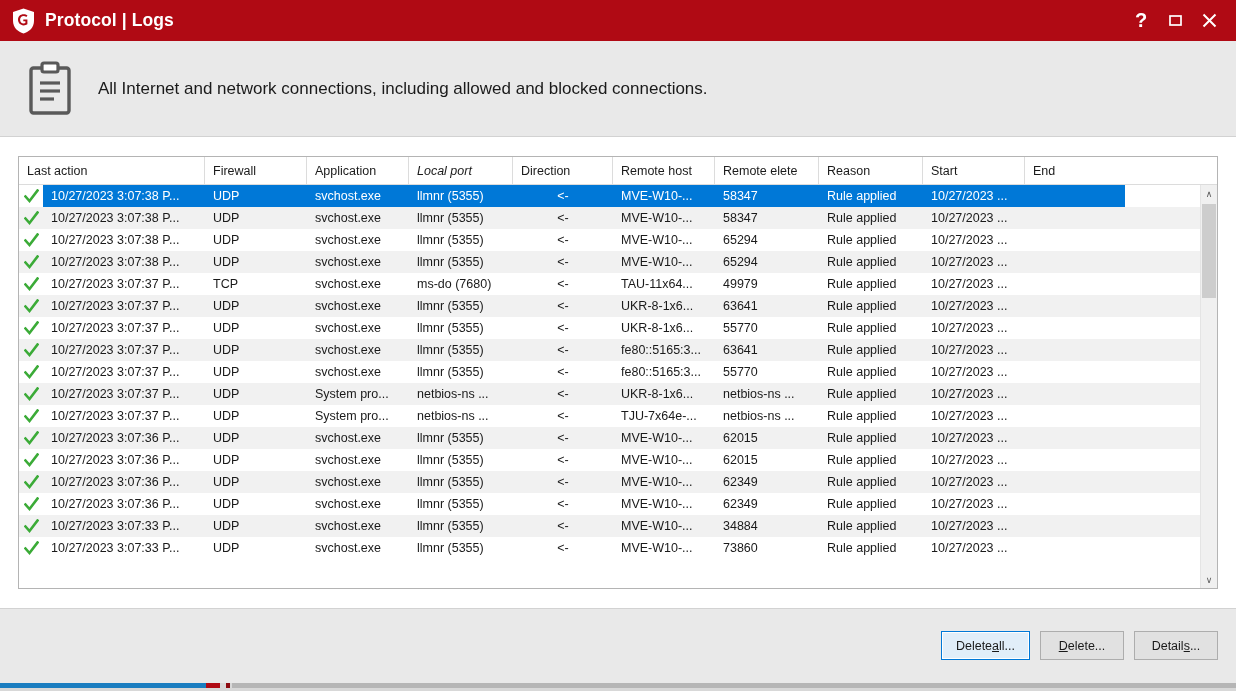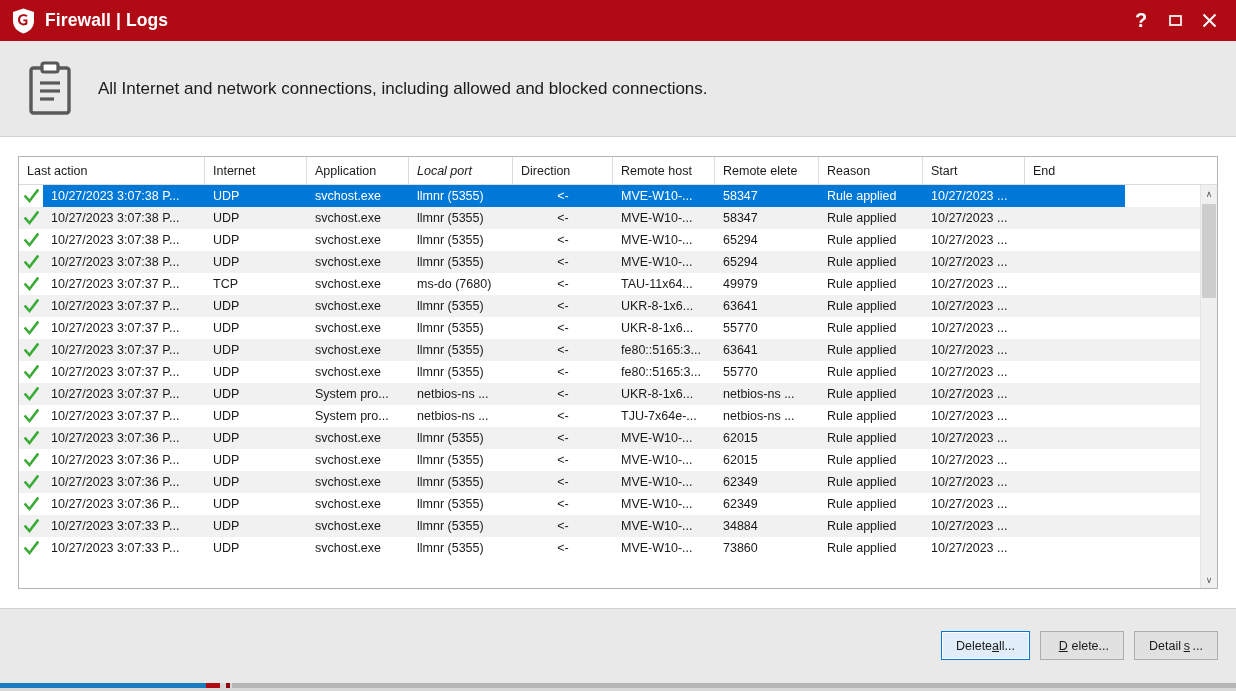--- a/index.html
+++ b/index.html
@@ -246,21 +246,21 @@
     height: 29px;
     min-width: 84px;
     padding: 0 14px;
     background: #e1e1e1;
     border: 1px solid #adadad;
     font-family: "Liberation Sans", sans-serif;
     font-size: 12.5px;
     color: #1a1a1a;
     display: flex;
     align-items: center;
-    justify-content: space-between;
+    justify-content: center;
     box-sizing: border-box;
     cursor: default;
   }
   .fbtn.focused {
     background: #e1eef9;
     border: 1px solid #0078d7;
     box-shadow: inset 0 0 0 1px #ffffff;
   }
   .fbtn u { text-decoration: underline; }
 
@@ -305,21 +305,21 @@
 <body>
 
 <div id="window">
 
   <div id="titlebar">
     <div id="title-left">
       <svg id="shield-icon" viewBox="0 0 23 26">
         <path d="M11.5 0.5 L22 4 L22 13 C22 19.5 17 24 11.5 25.5 C6 24 1 19.5 1 13 L1 4 Z" fill="#ffffff"></path>
         <path d="M11.6 6.2 C8.2 6.2 6.0 8.4 6.0 11.6 C6.0 14.9 8.3 17.4 11.7 17.4 C13.2 17.4 14.4 17.0 15.4 16.3 L15.4 11.4 L11.3 11.4 L11.3 13.2 L13.4 13.2 L13.4 15.1 C12.9 15.4 12.4 15.5 11.7 15.5 C9.5 15.5 8.1 13.9 8.1 11.7 C8.1 9.5 9.5 8.0 11.6 8.0 C12.7 8.0 13.6 8.4 14.3 9.0 L15.5 7.6 C14.5 6.7 13.2 6.2 11.6 6.2 Z" fill="#b00a14"></path>
       </svg>
-      <span id="title-text">Firewall | Logs</span>
+      <span id="title-text">Protocol | Logs</span>
     </div>
     <div id="title-buttons">
       <div class="win-btn" id="btn-help">
         <span>?</span>
       </div>
       <div class="win-btn">
         <svg width="15" height="15" viewBox="0 0 15 15">
           <rect x="2" y="3" width="11" height="9" fill="none" stroke="#ffffff" stroke-width="1.7"></rect>
         </svg>
       </div>
@@ -340,21 +340,21 @@
       <line x1="12" y1="38" x2="26" y2="38" stroke="#595959" stroke-width="3.2"></line>
     </svg>
     <span id="infobar-text">All Internet and network connections, including allowed and blocked connections.</span>
   </div>
 
   <div id="body-area">
     <div id="listview">
 
       <div id="list-head">
           <div class="hcell" style="width: 186px; flex: 0 0 186px;">Last action</div>
-          <div class="hcell" style="width: 102px; flex: 0 0 102px;">Internet</div>
+          <div class="hcell" style="width: 102px; flex: 0 0 102px;">Firewall</div>
           <div class="hcell" style="width: 102px; flex: 0 0 102px;">Application</div>
           <div class="hcell" style="width: 104px; flex: 0 0 104px; font-style: italic;">Local port</div>
           <div class="hcell" style="width: 100px; flex: 0 0 100px;">Direction</div>
           <div class="hcell" style="width: 102px; flex: 0 0 102px;">Remote host</div>
           <div class="hcell" style="width: 104px; flex: 0 0 104px;">Remote elete</div>
           <div class="hcell" style="width: 104px; flex: 0 0 104px;">Reason</div>
           <div class="hcell" style="width: 102px; flex: 0 0 102px;">Start</div>
           <div class="hcell" style="width: 100px; flex: 0 0 100px;">End</div>
         </div>
 

